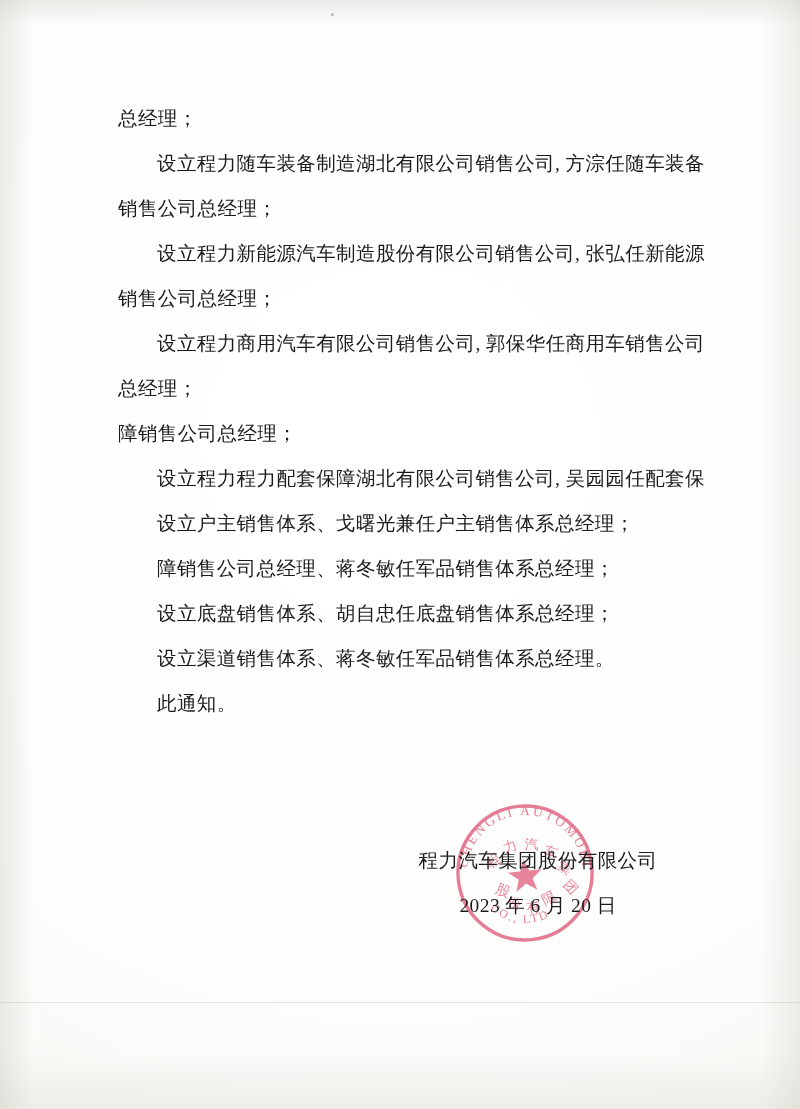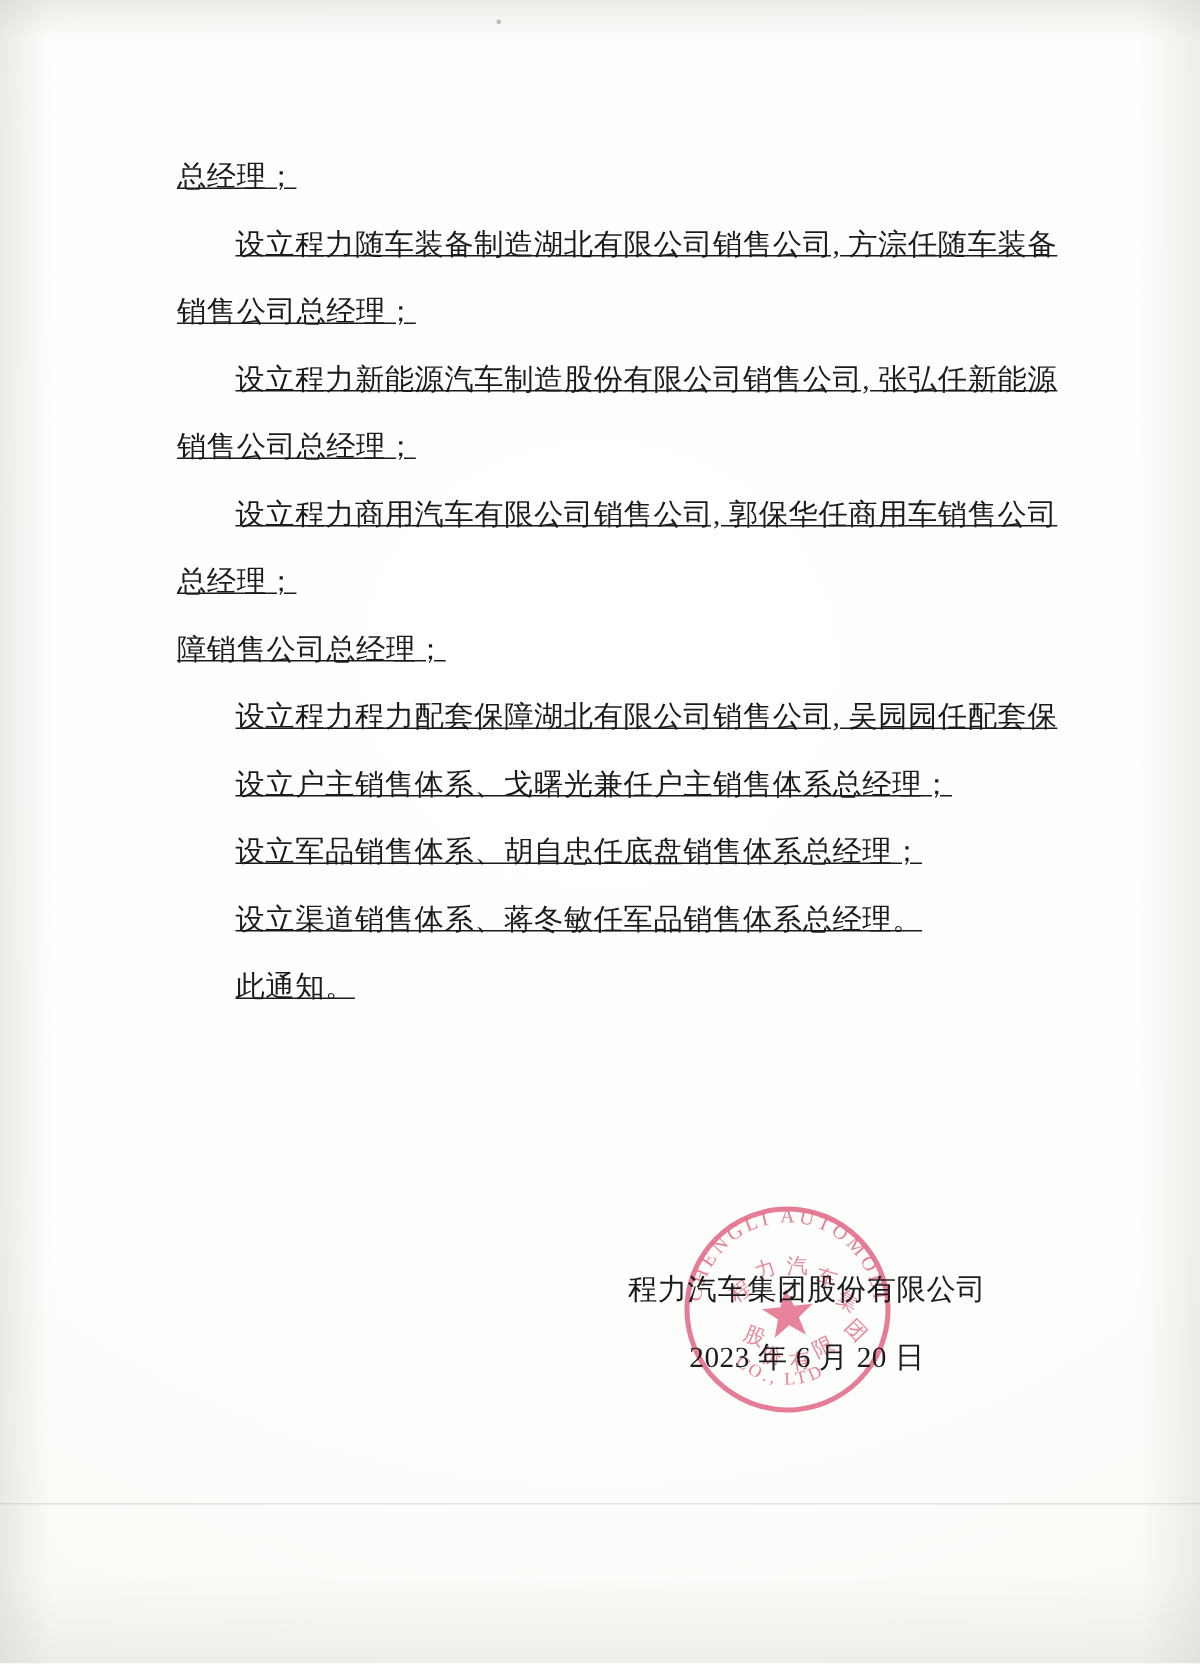--- a/index.html
+++ b/index.html
@@ -68,21 +68,20 @@
   
   #doc-body {
     position: absolute;
     left: 118px;
     top: 96px;
     width: 580px;
     color: #1b1b1b;
     font-size: 19.5px;
     line-height: 45px;
     letter-spacing: 0.4px;
-    text-decoration: underline;
   }
   .para {
     margin: 0;
     white-space: nowrap;
   }
   .indent {
     text-indent: 2em;
   }
 
   
@@ -130,21 +129,22 @@
     <p class="para">总经理；</p>
     <p class="para indent">设立程力随车装备制造湖北有限公司销售公司, 方淙任随车装备</p>
     <p class="para">销售公司总经理；</p>
     <p class="para indent">设立程力新能源汽车制造股份有限公司销售公司, 张弘任新能源</p>
     <p class="para">销售公司总经理；</p>
     <p class="para indent">设立程力商用汽车有限公司销售公司, 郭保华任商用车销售公司</p>
     <p class="para">总经理；</p>
     <p class="para">障销售公司总经理；</p>
     <p class="para indent">设立程力程力配套保障湖北有限公司销售公司, 吴园园任配套保</p>
     <p class="para indent">设立户主销售体系、戈曙光兼任户主销售体系总经理；</p>
-    <p class="para indent">设立军品销售体系、胡自忠任底盘销售体系总经理；</p>
+    <p class="para indent">障销售公司总经理、蒋冬敏任军品销售体系总经理；</p>
+    <p class="para indent">设立底盘销售体系、胡自忠任底盘销售体系总经理；</p>
     <p class="para indent">设立渠道销售体系、蒋冬敏任军品销售体系总经理。</p>
     <p class="para indent">此通知。</p>
   </div>
 
   <div id="signature">
     <div class="sig-line">程力汽车集团股份有限公司</div>
     <div class="sig-line">2023 年 6 月 20 日</div>
   </div>
 
   <div id="seal">

